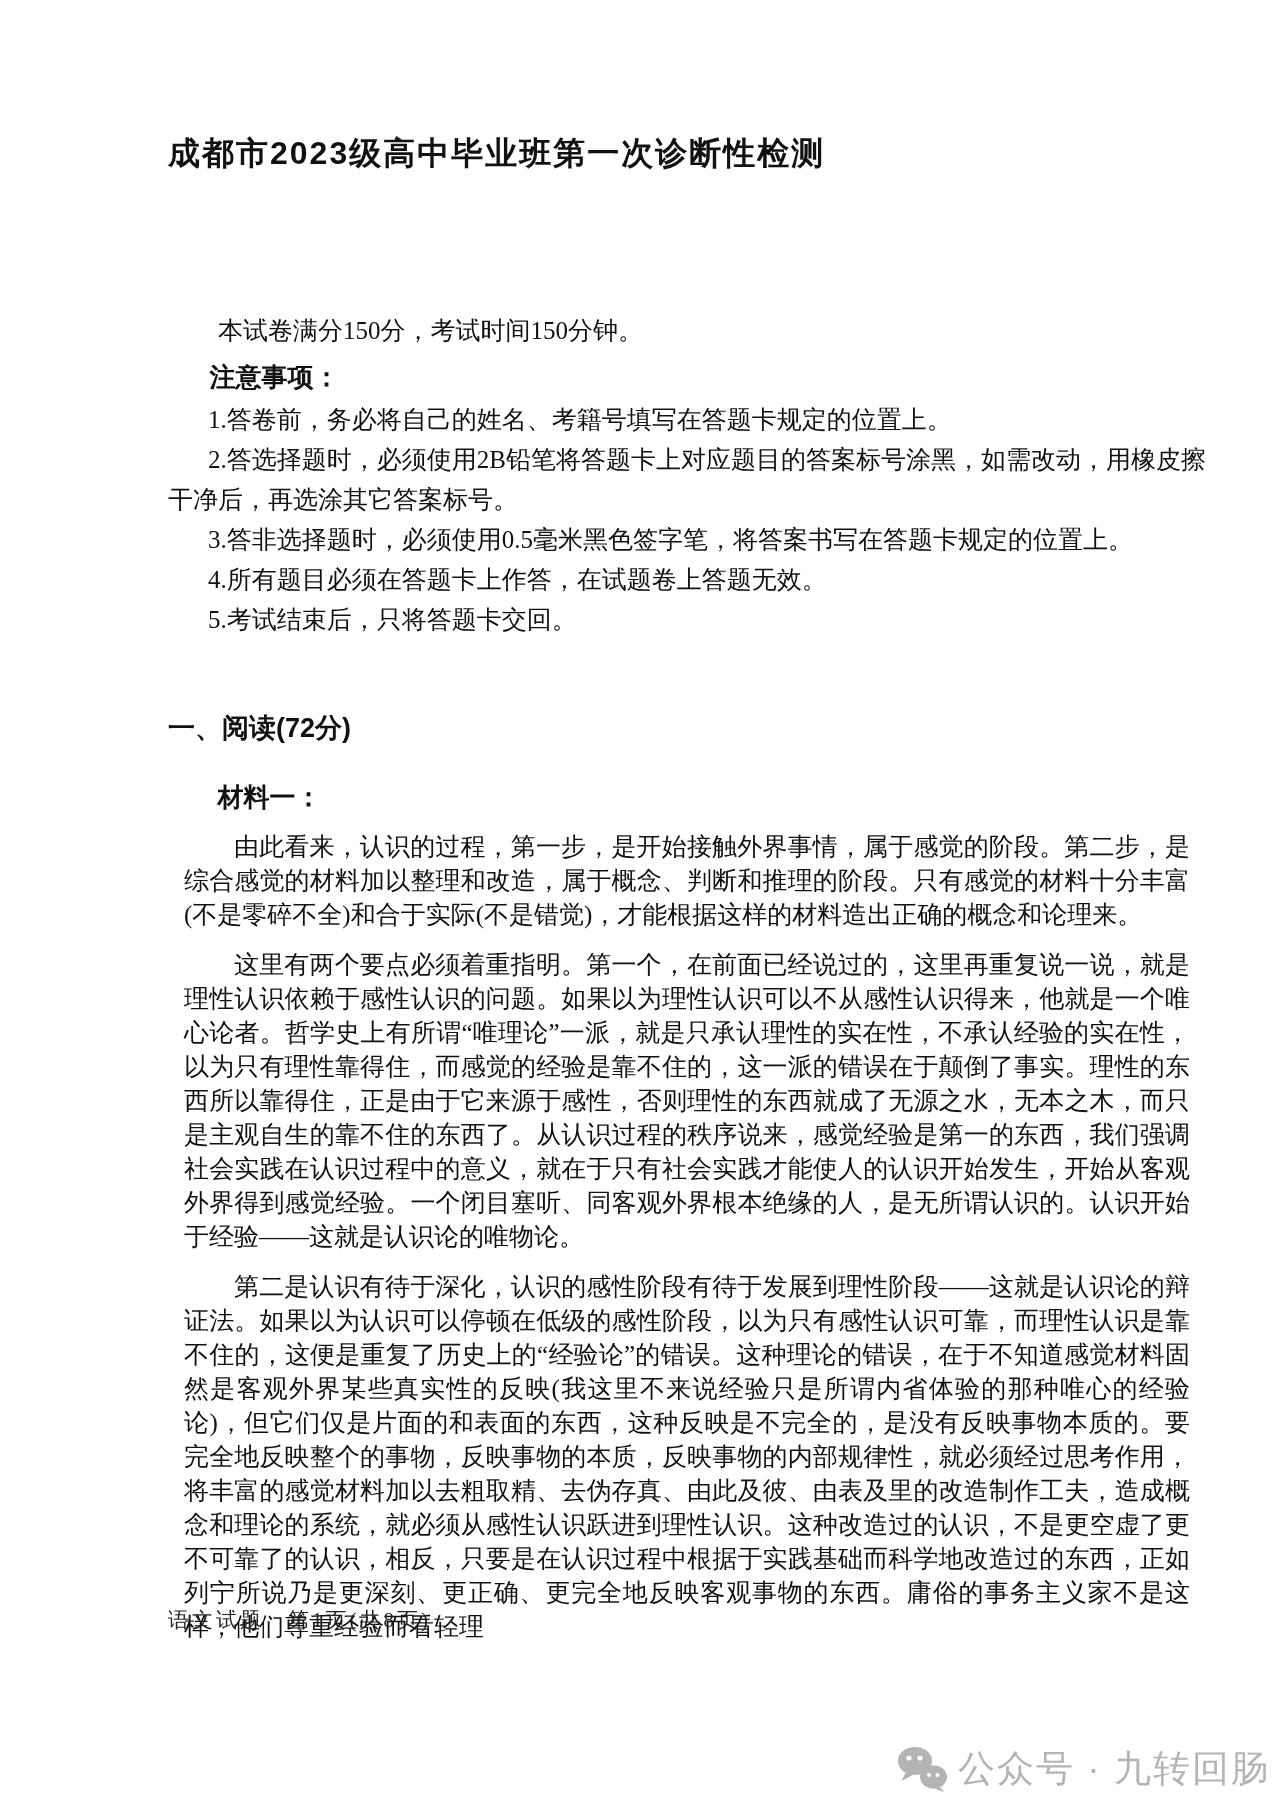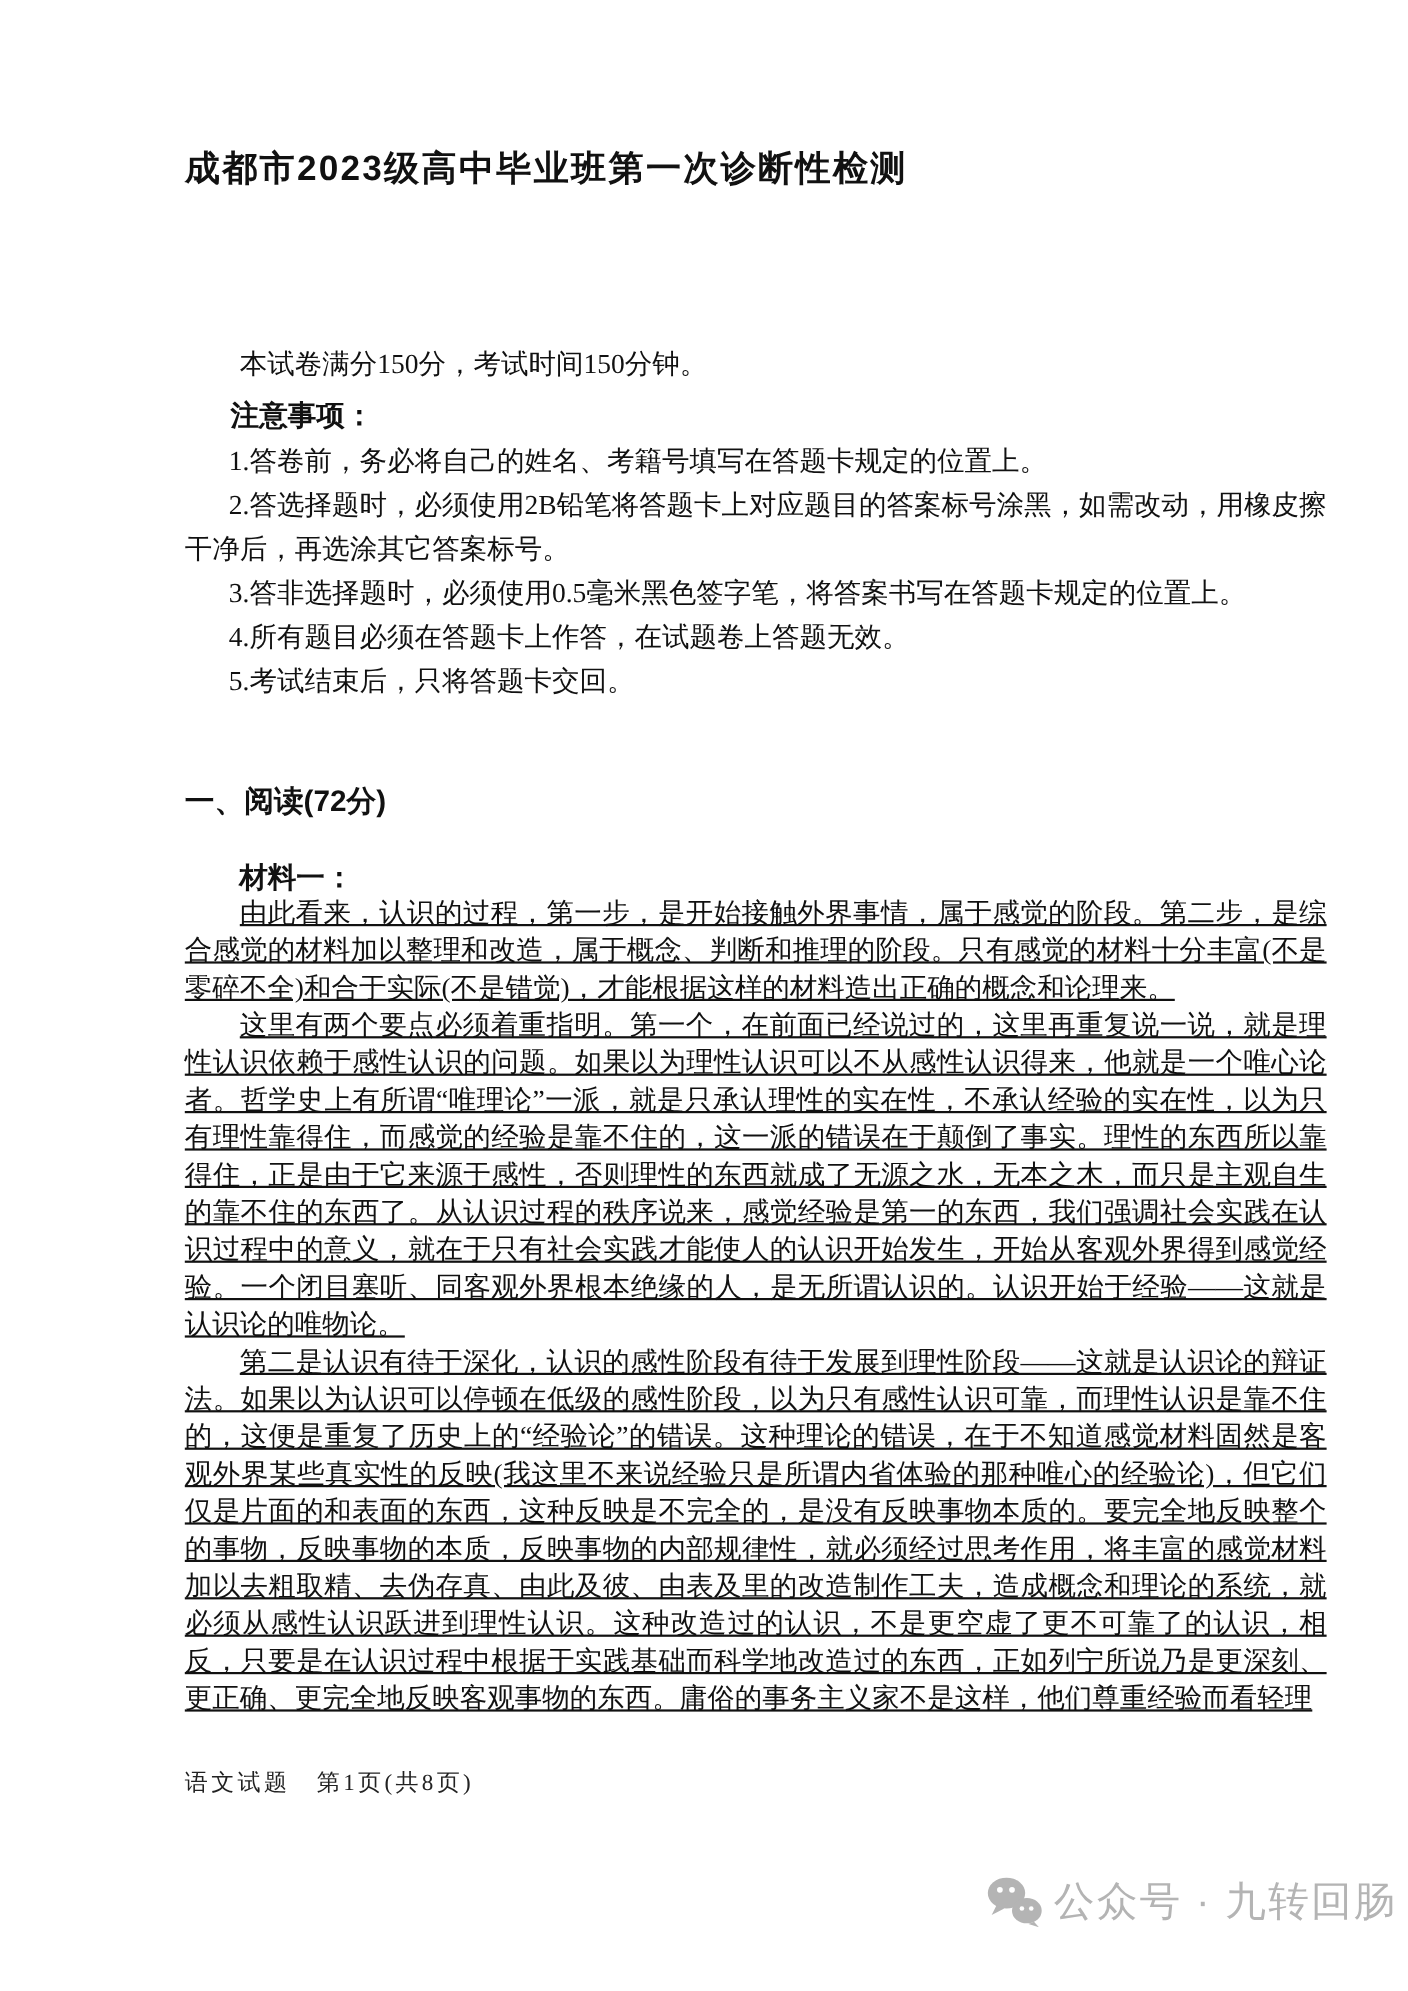--- a/index.html
+++ b/index.html
@@ -77,34 +77,33 @@
     font-weight:700;
     font-size:26px;
     text-indent:1.9em;
   }
   .body-text{
     top:814px;
     font-size:25px;
     line-height:34px;
   }
   .body-text p{
-    margin:0;
+    margin:16px;
     text-indent:2em;
     text-align:justify;
-    text-decoration:underline;
   }
   .page-footer{
     top:1606px;
     text-align:left;
     font-size:21px;
     letter-spacing:3px;
     color:#222222;
   }
   .watermark{
-    top:1704px;
+    top:1744px;
     left:896px;
     display:flex;
     align-items:center;
     gap:10px;
     justify-content:flex-end;
   }
   .watermark-text{
     font-family:"Liberation Sans", sans-serif;
     font-size:37px;
     color:#b4b4b4;

